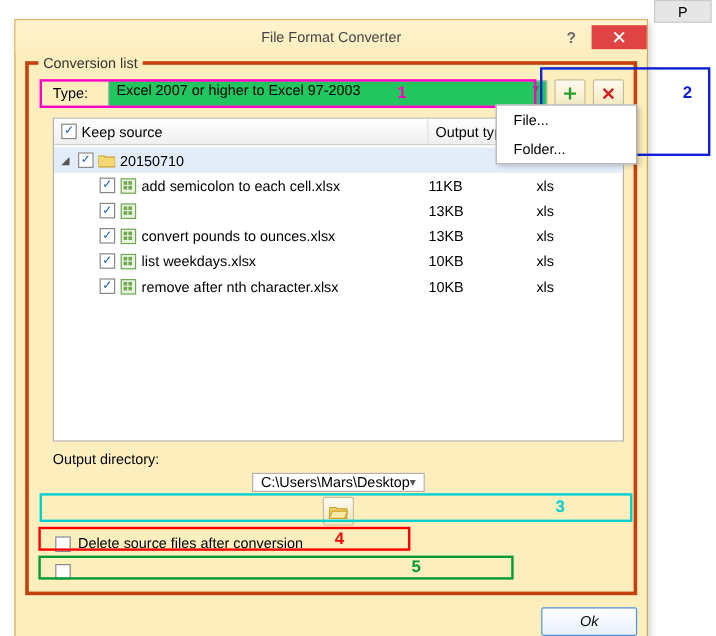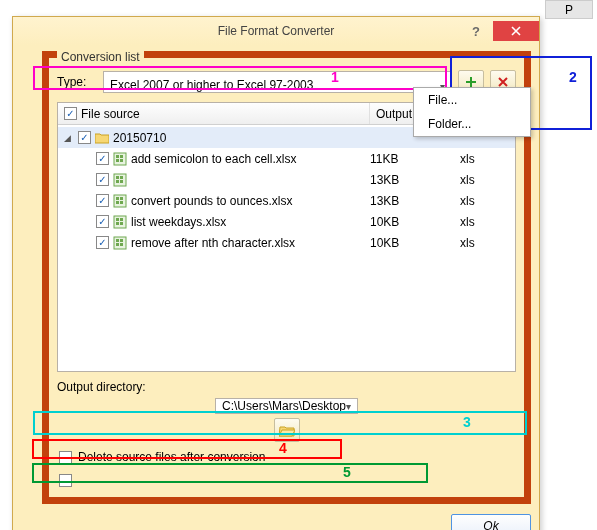--- a/index.html
+++ b/index.html
@@ -7,25 +7,25 @@
   .spreadsheet-bg { position: absolute; inset: 0; background: #fff; }
   .col-header { position: absolute; top: 0; height: 19px; background: #e6e6e6; border: 1px solid #ccc; text-align: center; line-height: 18px; }
   .dialog { position: absolute; left: 12px; top: 16px; width: 528px; background: #fdeebe; border: 1px solid #d0a94e; box-shadow: 2px 2px 6px rgba(0,0,0,.2); }
   .titlebar { display: flex; align-items: center; height: 28px; background: linear-gradient(#fff3cf,#fdeebe); position: relative; }
   .titlebar .title { position: absolute; left: 0; right: 0; text-align: center; font-size: 12px; color: #444; pointer-events: none; }
   .tb-btns { margin-left: auto; display: flex; }
   .tb-btn { width: 34px; height: 20px; display: flex; align-items: center; justify-content: center; }
   .help-btn { color: #6a6a6a; font-weight: bold; font-size: 13px; }
   .close-btn { background: #e04343; color: #fff; width: 46px; font-size: 14px; }
   .client { padding: 6px 8px 10px 8px; }
-  .groupbox { border: 7px solid #c2410c; padding: 6px 8px 8px 8px; position: relative; margin-left: 21px; }
+  .groupbox { border: 3px solid #c2410c; padding: 6px 8px 8px 20px; position: relative; }
   .groupbox .legend { position: absolute; top: -8px; left: 8px; background: #fdeebe; padding: 0 4px; color: #333; }
   .row { display: flex; align-items: center; gap: 6px; }
   .type-label { width: 40px; }
-  .type-combo { flex: 1; height: 22px; border: 1px solid #b8b1a7; background: #ffffff; display: flex; align-items: flex-end; padding: 0 6px; position: relative; }
+  .type-combo { flex: 1; height: 22px; border: 1px solid #b8b1a7; background: #22c55e; display: flex; align-items: flex-start; padding: 0 6px; position: relative; }
   .combo-arrow { margin-left: auto; font-size: 10px; color: #555; }
   .icon-btn { width: 26px; height: 24px; border: 1px solid #c7be9f; background: linear-gradient(#fefbef,#f2e8bf); display: flex; align-items: center; justify-content: center; border-radius: 2px; }
   .list { margin-top: 8px; border: 1px solid #b8b1a7; background: #fff; height: 270px; position: relative; }
   .list-header { display: flex; background: linear-gradient(#fefefe,#efefef); border-bottom: 1px solid #d0d0d0; height: 22px; align-items: center; }
   .lh-cell { padding: 0 6px; border-right: 1px solid #e0e0e0; height: 100%; display: flex; align-items: center; gap: 4px; }
   .list-body { padding: 2px 0; }
   .list-row { display: flex; align-items: center; height: 21px; padding: 0 6px; }
   .list-row.sel { background: #e3ecf9; }
   .cell { display: flex; align-items: center; gap: 4px; }
   .c-name { flex: 0 0 306px; }
@@ -84,21 +84,21 @@
           <svg width="12" height="12" viewBox="0 0 12 12">
               <path d="M2 2l8 8M10 2l-8 8" stroke="#d02020" stroke-width="2"></path>
             </svg>
         </div>
       </div>
 
       <div class="list">
         <div class="list-header">
           <div class="lh-cell" style="width:312px">
             <span class="chk">✓</span>
-            <span>File source</span>
+            <span>Keep source</span>
           </div>
           <div class="lh-cell" style="flex:1;border-right:none">Output type</div>
         </div>
         <div class="list-body">
           <div class="list-row sel">
             <div class="cell c-name">
               <span class="tree-arrow">◢</span>
               <span class="chk">✓</span>
               <span class="folder-icon">
                 <svg width="14" height="12" viewBox="0 0 14 12">

